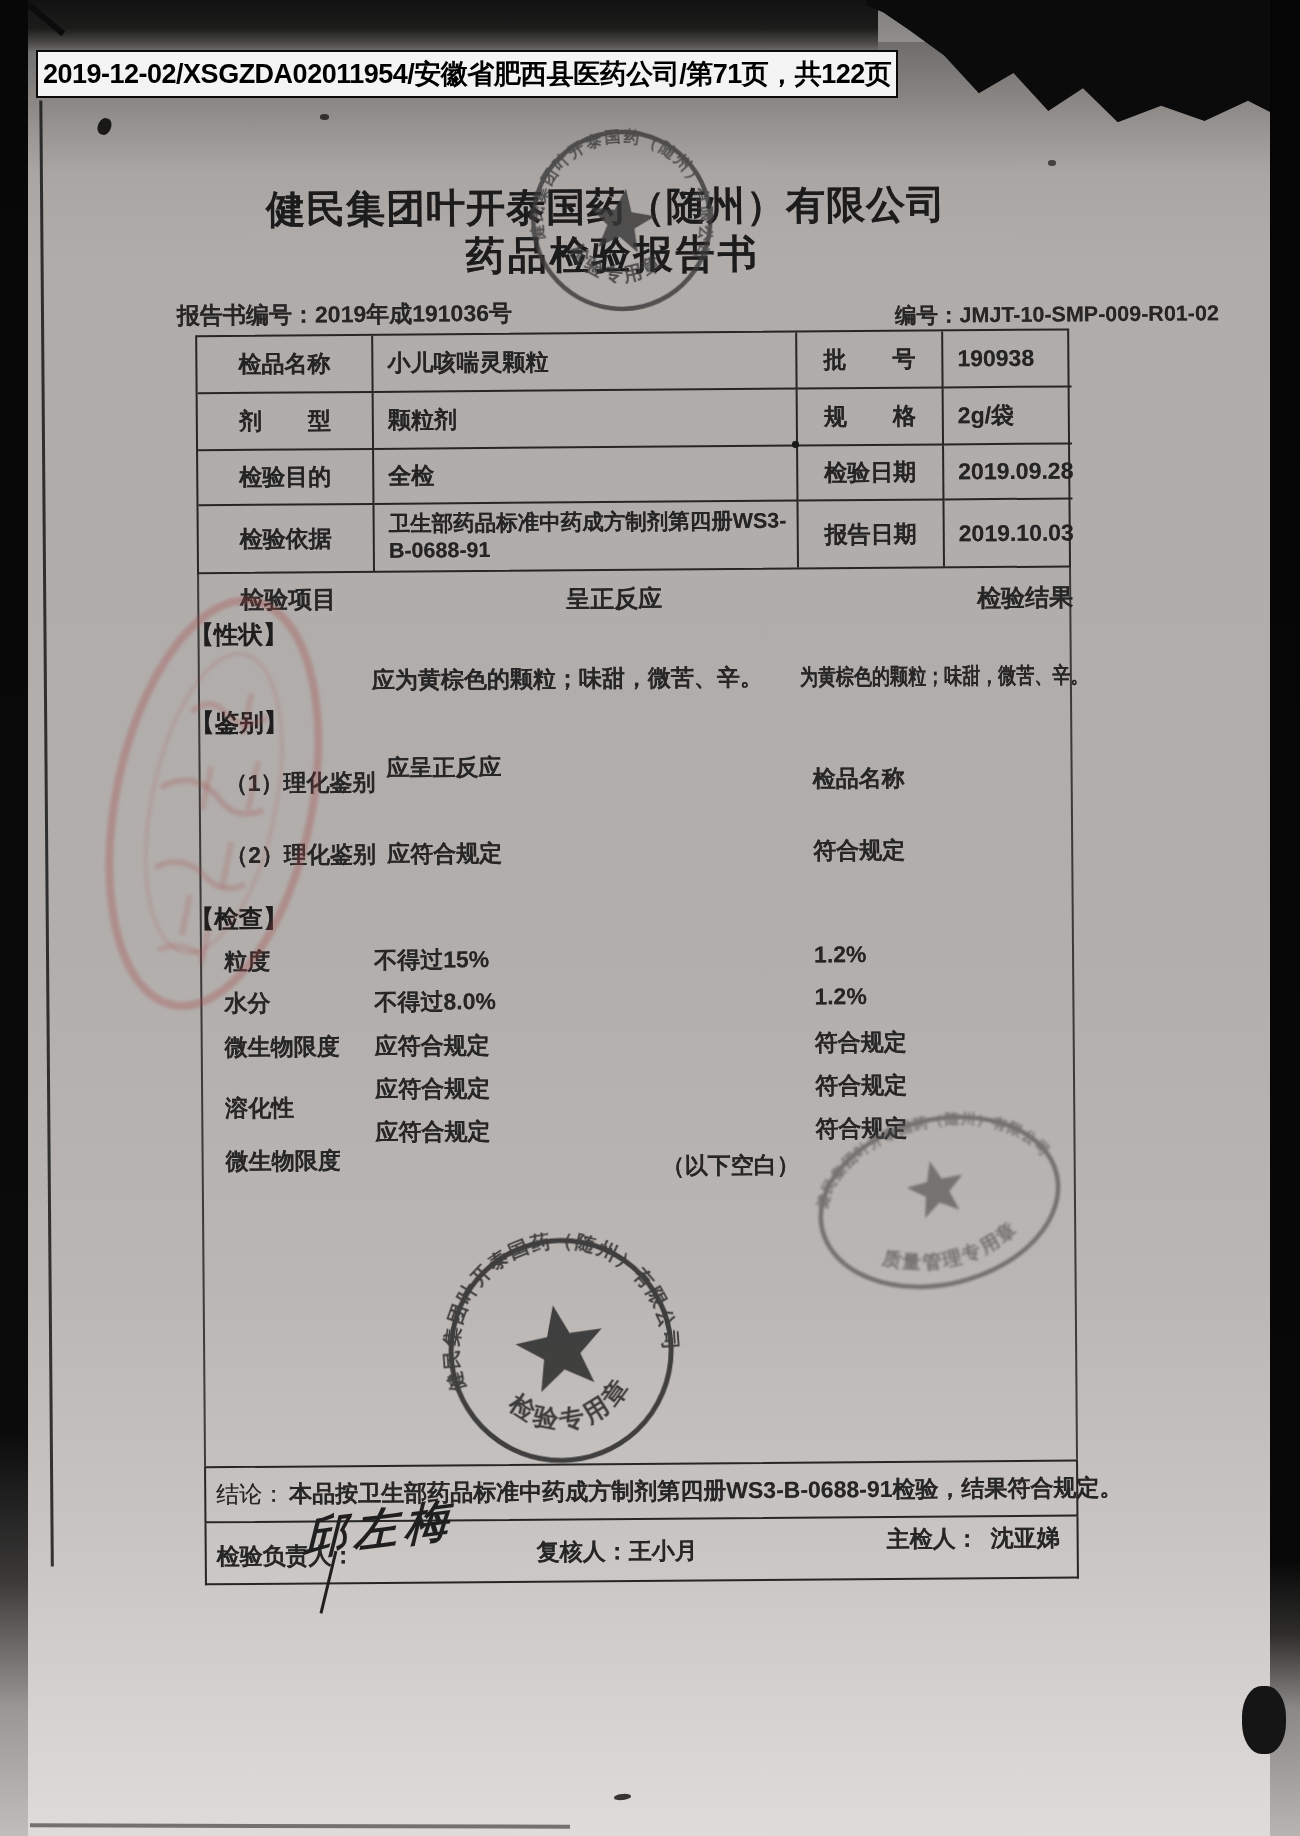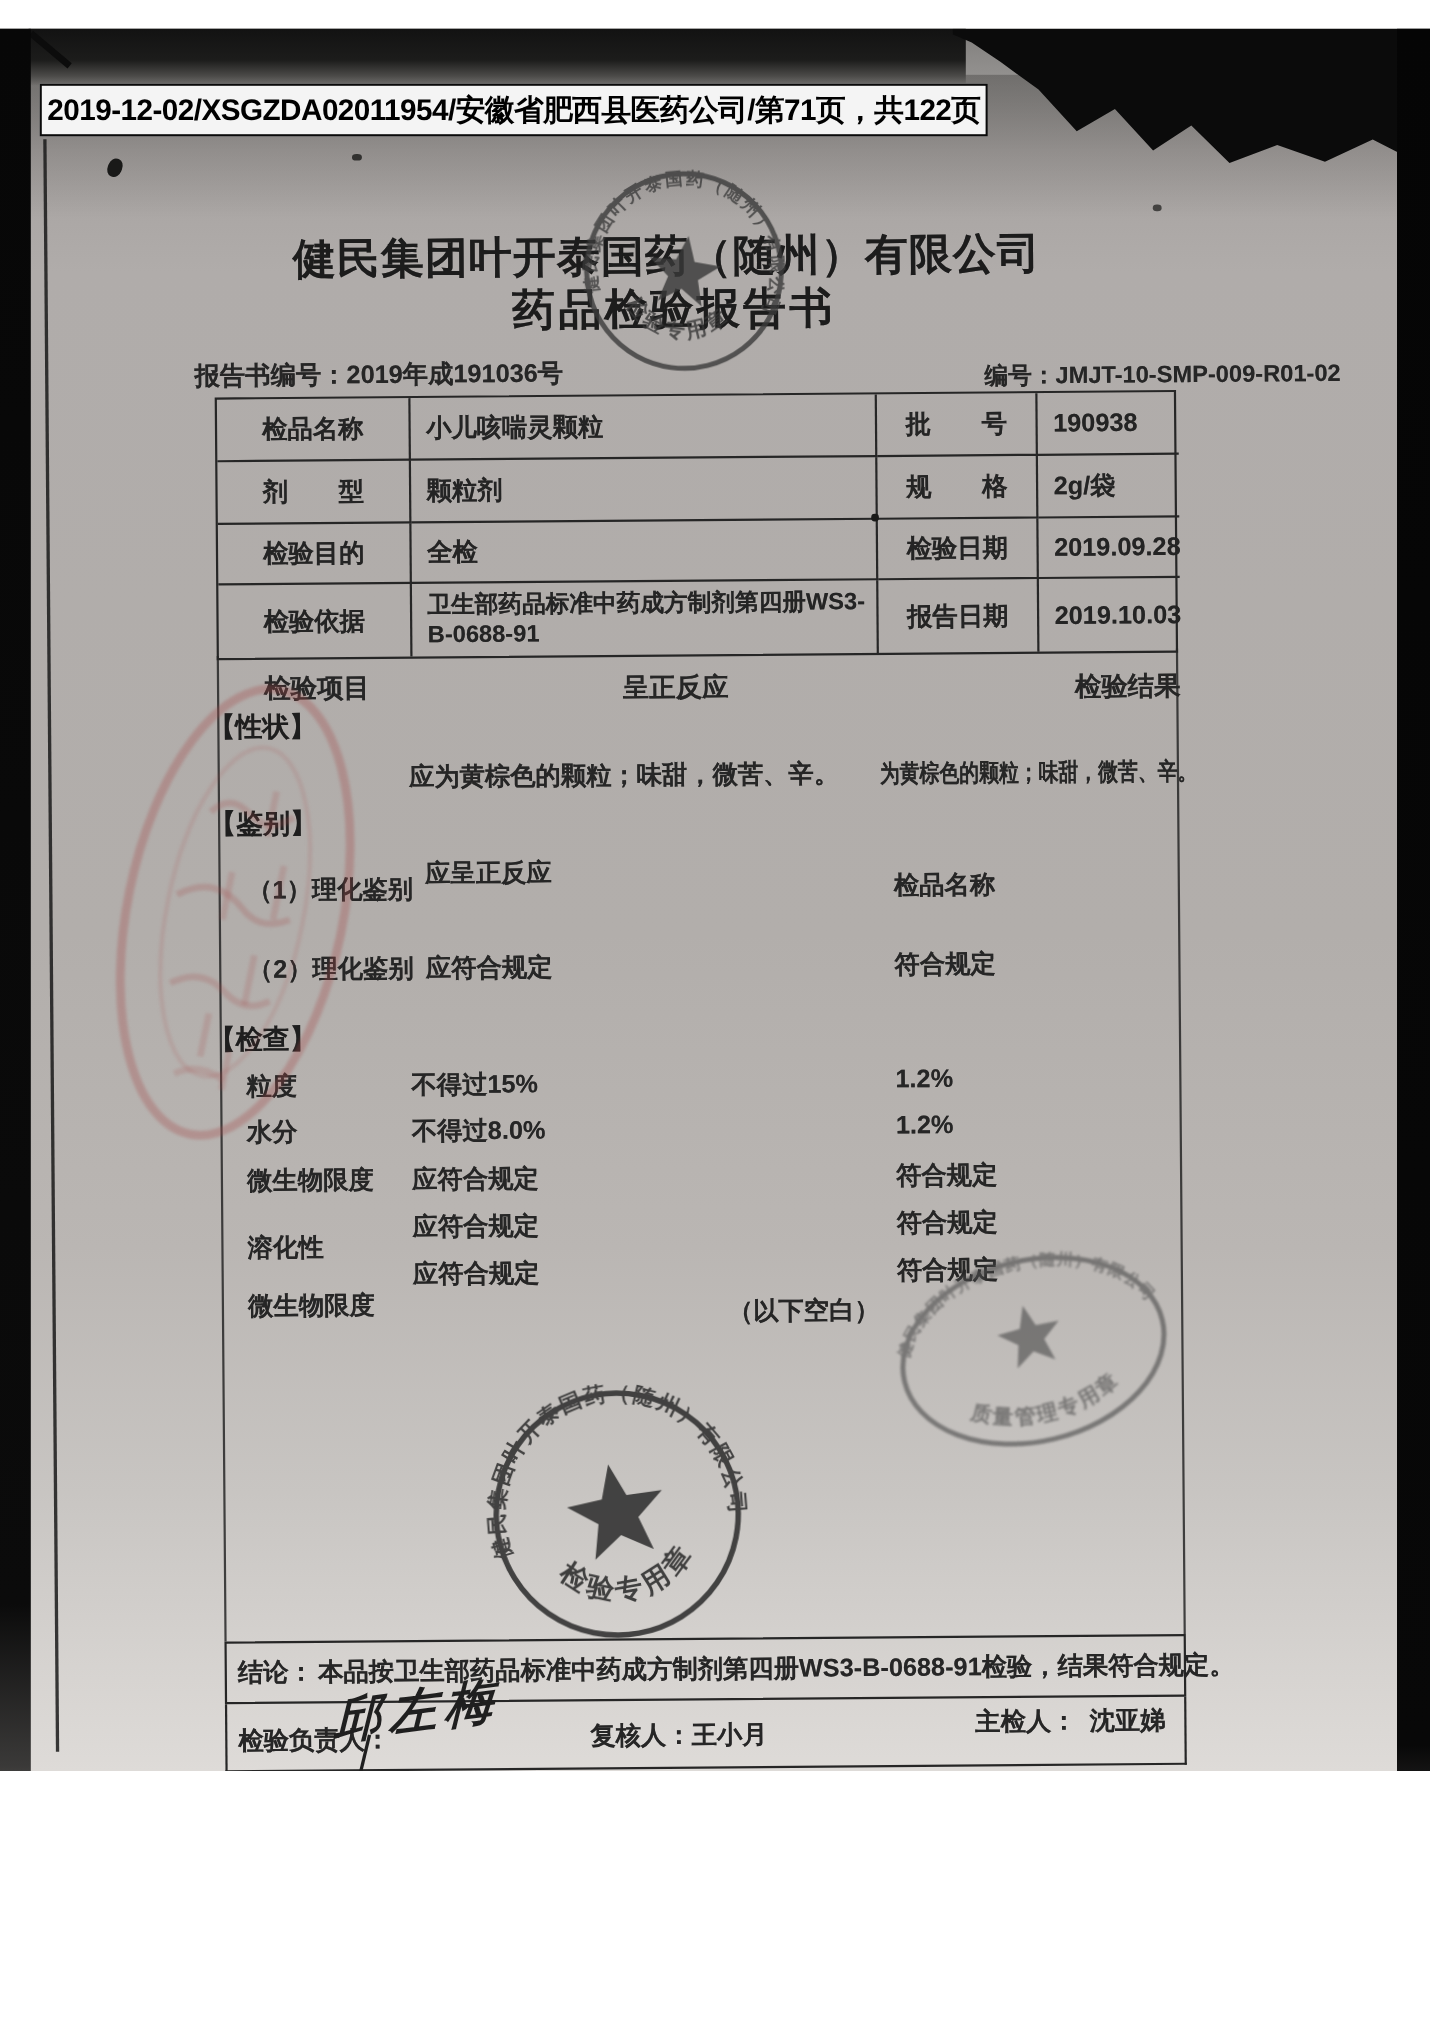--- a/index.html
+++ b/index.html
@@ -1,18 +1,18 @@
 <!DOCTYPE html>
 <html><head>
 <meta charset="utf-8">
 <style>
   html,body{margin:0;padding:0;background:#ffffff;}
-  .canvas{position:relative;width:1300px;height:1584px;overflow:hidden;
+  .canvas{position:relative;width:1300px;height:1836px;overflow:hidden;
     font-family:"Liberation Sans",sans-serif;
-    background:linear-gradient(180deg,#807e7c 0%,#959391 3%,#a6a2a0 7%,#b0acaa 14%,#b2aeab 52%,#bab6b3 70%,#c8c5c2 84%,#d6d3d0 94%,#dedbd8 100%);margin-top:26px;}
+    background:linear-gradient(180deg,#807e7c 0%,#959391 3%,#a6a2a0 7%,#b0acaa 14%,#b2aeab 52%,#bab6b3 70%,#c8c5c2 84%,#d6d3d0 94%,#dedbd8 100%);}
   
   .edge-left{position:absolute;left:0;top:0;width:28px;height:1836px;z-index:10;
     background:linear-gradient(180deg,#070707 0%,#0b0b0b 78%,#3a3938 86%,#999693 93%,#c0bdba 100%);}
   .edge-right{position:absolute;left:1270px;top:0;width:30px;height:1836px;z-index:10;
     background:linear-gradient(180deg,#050505 0%,#080808 85%,#2e2d2c 89%,#8a8886 93%,#b7b4b1 100%);}
   .right-blob{position:absolute;left:1242px;top:1686px;width:44px;height:68px;background:#151515;border-radius:45%;z-index:11;}
   .topband{position:absolute;left:26px;top:0;width:852px;height:52px;z-index:8;
     background:linear-gradient(180deg,#121212 0%,#1c1c1b 55%,#4a4947 82%,rgba(120,118,115,0) 100%);}
   .topshade{position:absolute;left:26px;top:42px;width:1248px;height:130px;z-index:2;
     background:linear-gradient(180deg,rgba(70,68,66,.45),rgba(70,68,66,0));}
@@ -52,21 +52,21 @@
   
   .results{position:absolute;left:200px;top:567px;width:874px;height:896px;
     border-left:2.5px solid rgba(38,38,38,.85);border-right:2.5px solid rgba(38,38,38,.85);box-sizing:border-box;}
   .rline{position:absolute;white-space:nowrap;font-size:23px;font-weight:600;color:#262626;text-shadow:0 0 .6px rgba(10,10,10,.5);}
   .rhead{font-size:24px;font-weight:700;}
   .rsec{font-size:24.5px;font-weight:700;color:#1e1e1e;text-align:center;}
   .condensed{transform:scaleX(.82);transform-origin:left center;font-size:22px;}
   
   .concl{position:absolute;left:200px;top:1463px;width:874px;height:57px;border:2.5px solid #262626;box-sizing:border-box;
     display:flex;align-items:center;padding-left:10px;font-size:23px;font-weight:600;white-space:nowrap;text-shadow:0 0 .6px rgba(10,10,10,.5);}
-  .concl b{font-weight:700;margin-right:4px;text-align:center;}
+  .concl b{font-weight:400;margin-right:4px;text-align:center;}
   .sigrow{position:absolute;left:200px;top:1520px;width:874px;height:62px;border:2.5px solid #262626;border-top:none;box-sizing:border-box;}
   .sig{position:absolute;font-size:23px;font-weight:600;white-space:nowrap;text-shadow:0 0 .6px rgba(10,10,10,.5);}
   .hand{position:absolute;left:96px;top:-22px;font-family:"DejaVu Serif",serif;font-style:italic;font-weight:700;
     font-size:44px;color:#1f1f1f;letter-spacing:7px;transform:rotate(-7deg) skewX(-8deg);white-space:nowrap;}
   .hand-stroke{position:absolute;left:120px;top:28px;width:3px;height:64px;background:#1f1f1f;transform:rotate(14deg);}
   
   .stamp{position:absolute;z-index:6;}
   .blur1{filter:blur(.6px);}
   .blur2{filter:blur(1.2px);}
   .redstamp{position:absolute;left:90px;top:565px;z-index:1;filter:blur(1.4px);}

